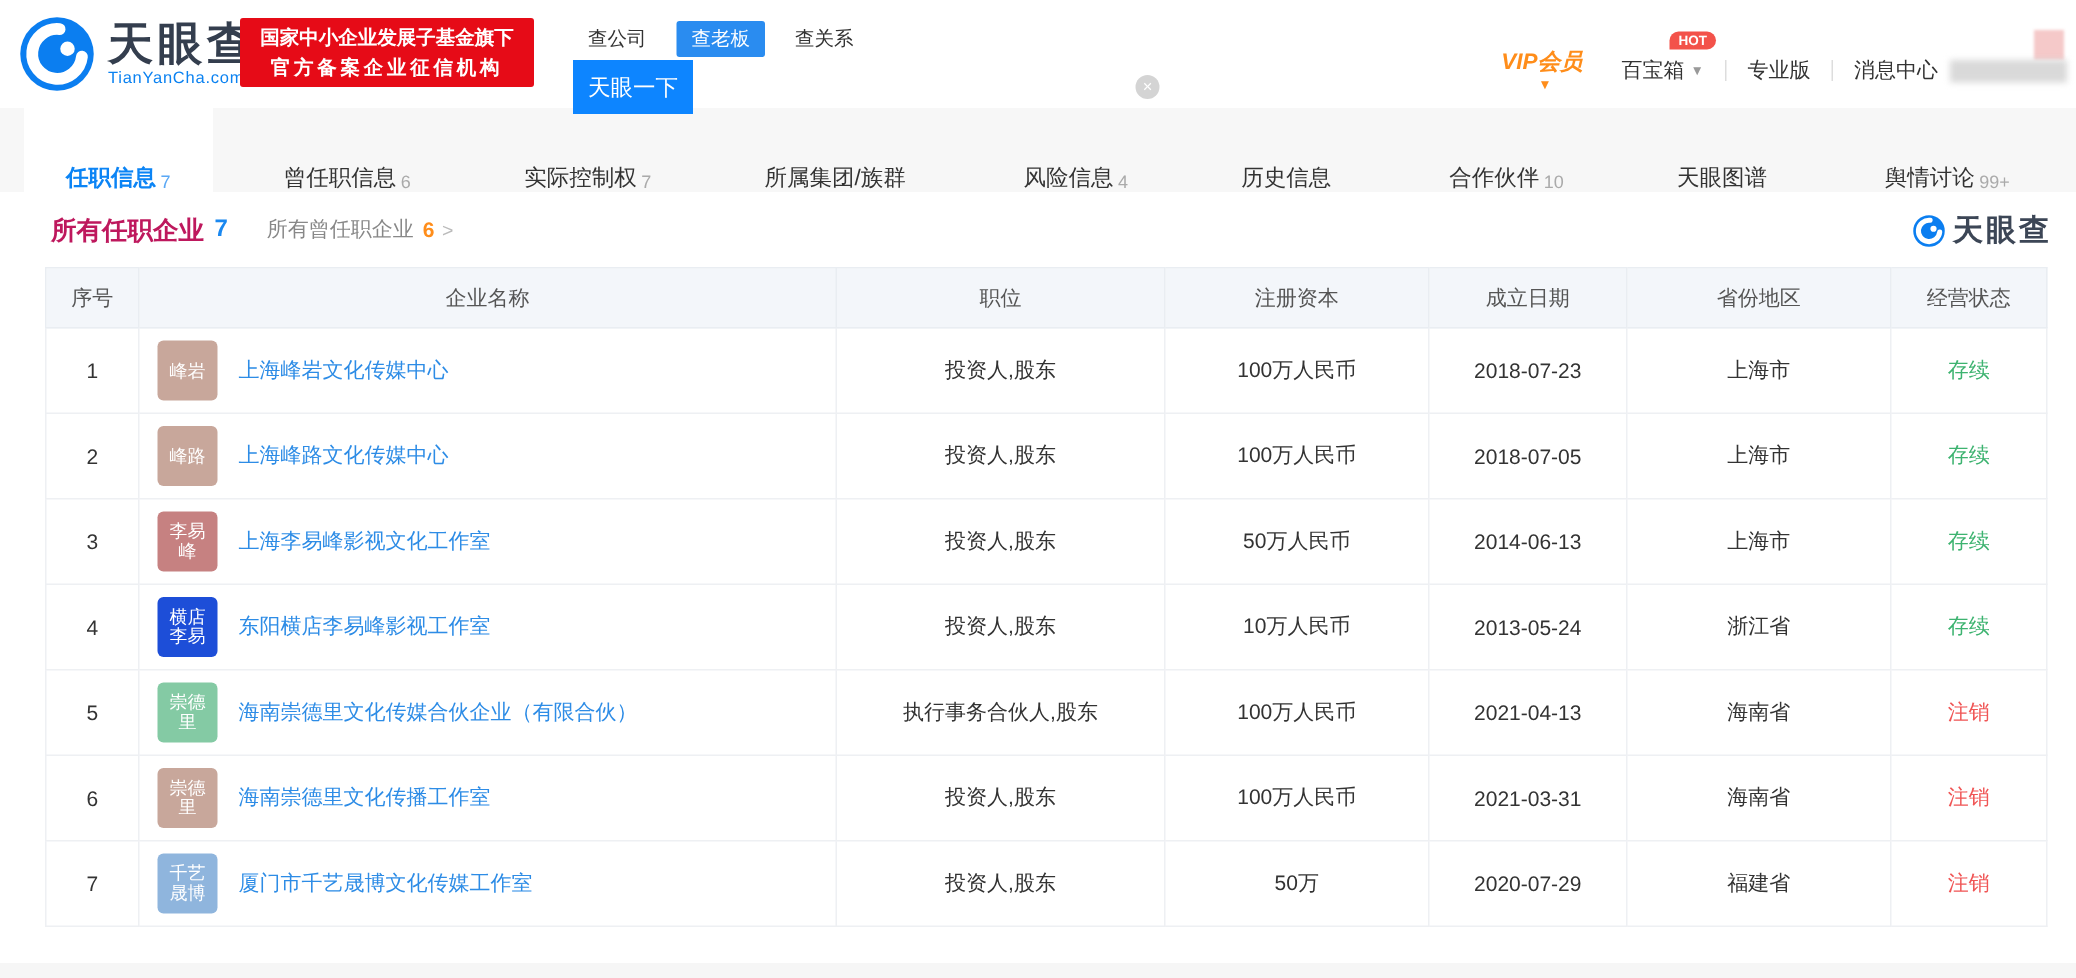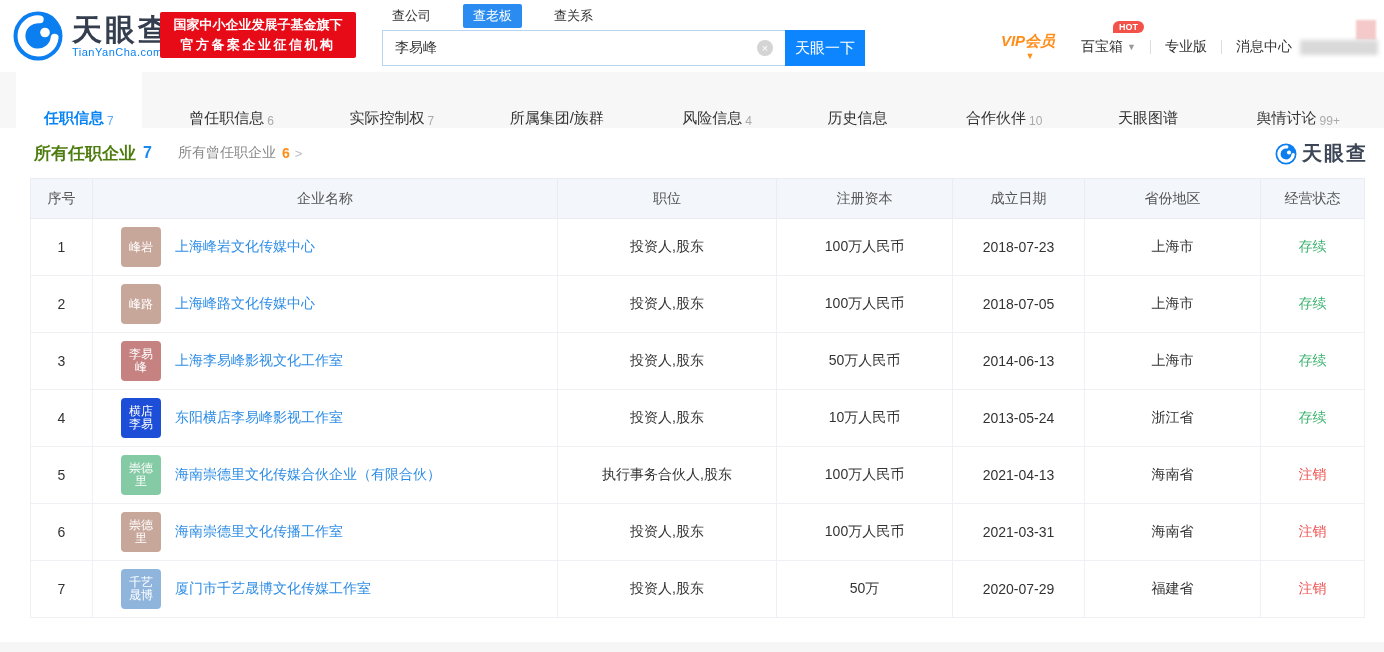--- a/index.html
+++ b/index.html
@@ -14,21 +14,21 @@
   .logo-icon { width:56px; height:56px; }
   .logo-text { margin-left:6px; display:flex; flex-direction:column; }
   .logo-cn { font-size:30px; font-weight:bold; color:#343e4e; letter-spacing:3px; line-height:32px; }
   .logo-en { font-size:11px; color:#0b82f1; letter-spacing:0.5px; }
   .gov-badge { position:absolute; left:160px; top:12px; width:196px; height:46px; background:#e60b17;
     color:#fff; display:flex; flex-direction:column; justify-content:center; align-items:center;
     border-radius:2px; font-size:13px; font-weight:bold; line-height:1.55; }
   .gov-badge .l2 { letter-spacing:2.5px; }
   
   .search { position:absolute; left:382px; top:4px; width:483px; }
-  .search-tabs { display:flex; gap:22px; font-size:13px; margin-bottom:2px; }
+  .search-tabs { display:flex; gap:10px; font-size:13px; margin-bottom:2px;margin-top:10px; }
   .search-tab { padding:3px 10px; color:#333; cursor:pointer; border-radius:2px; }
   .search-tab.active { background:#2a8cf0; color:#fff; }
   .search-row { display:flex; height:36px; position:relative; }
   .search-input { flex:1; border:1px solid #b8d4ee; border-right:none; padding:0 34px 0 12px;
     font-size:14px; color:#333; outline:none; font-family:inherit; }
   .clear-icon { position:absolute; right:92px; top:10px; width:16px; height:16px; border-radius:50%;
     background:#d4d4d4; color:#fff; font-size:11px; line-height:16px; text-align:center; cursor:pointer; }
   .search-btn { width:80px; background:#0d85ff; color:#fff; font-size:15px; border:none; cursor:pointer; font-family:inherit; }
   
   .top-nav { position:absolute; right:92px; top:32px; display:flex; align-items:center; font-size:14px; }
@@ -43,33 +43,33 @@
   .redacted-bar { position:absolute; right:6px; top:40px; width:78px; height:15px; background:#d9d9d9; filter:blur(2px); }
   .redacted-avatar { position:absolute; right:8px; top:20px; width:20px; height:20px; background:#f5c9c9; filter:blur(1px); }
   
   .tabbar { height:56px; background:#f7f7f7; display:flex; justify-content:space-between; padding:0 16px; }
   .tab { display:flex; align-items:flex-end; padding:0 28px; font-size:15px; color:#333; cursor:pointer; white-space:nowrap; }
   .tab.active { background:#fff; color:#0b84f5; font-weight:bold; }
   .tab .count { font-size:12px; color:#aaa; margin-left:3px; font-weight:normal; }
   .tab.active .count { color:#5aa8f5; }
   
   .section-row { height:50px; display:flex; align-items:center; padding-left:34px; position:relative; background:#fff; }
-  .section-title { font-size:17px; font-weight:bold; color:#4d7c0f; }
+  .section-title { font-size:17px; font-weight:bold; color:#be185d; }
   .section-count { color:#1a88f0; margin-left:7px; font-size:16px; font-weight:bold; }
   .section-secondary { margin-left:26px; font-size:14px; color:#888; cursor:pointer; display:flex; align-items:center; }
   .section-secondary .cnt { color:#ff8d1a; font-weight:bold; margin:0 3px 0 6px; }
   .section-secondary .arr { color:#bbb; margin-left:2px; font-size:13px; }
   .watermark { position:absolute; right:16px; top:12px; display:flex; align-items:center; }
   .watermark .wm-icon { width:24px; height:24px; }
   .watermark .wm-text { font-size:20px; font-weight:bold; color:#3c4656; letter-spacing:2px; margin-left:4px; }
   
   table { width:1334px; margin-left:30px; border-collapse:collapse; font-size:14px; color:#333; table-layout:fixed;border-radius:11px; }
   th { height:40px; background:#f3f6fa; font-weight:normal; color:#555; border:1px solid #e9edf2; text-align:center; }
   td { height:57px; border:1px solid #eef0f3; text-align:center; }
-  td.company-cell { text-align:right; padding-left:28px; }
+  td.company-cell { text-align:right; padding-left:12px; }
   .company-inner { display:flex; align-items:center; }
   .avatar { width:40px; height:40px; min-width:40px; border-radius:4px; color:#fff; display:flex;
     flex-direction:column; align-items:center; justify-content:center; font-size:12px; line-height:13px;
     margin-right:14px; cursor:pointer; }
   .company-link { color:#2d8ce6; cursor:pointer; text-decoration:none; }
   .status { font-size:14px; }
   .status.active { color:#3db370; }
   .status.cancelled { color:#f05555; }
   .bottom-strip { position:absolute; bottom:0; left:0; width:100%; height:10px; background:#f6f6f6; }
 </style>
@@ -94,21 +94,20 @@
     <span class="l2">官方备案企业征信机构</span>
   </div>
 
   <div class="search">
     <div class="search-tabs">
         <span class="search-tab">查公司</span>
         <span class="search-tab active">查老板</span>
         <span class="search-tab">查关系</span>
       </div>
     <div class="search-row">
-      <input class="search-input" value="李易峰" style="">
       <span class="clear-icon">×</span>
       <button class="search-btn">天眼一下</button>
     </div>
   </div>
 
   <div class="top-nav">
     <span class="nav-item vip">
       <span>VIP会员</span>
       <span class="caret orange">▼</span>
     </span>

